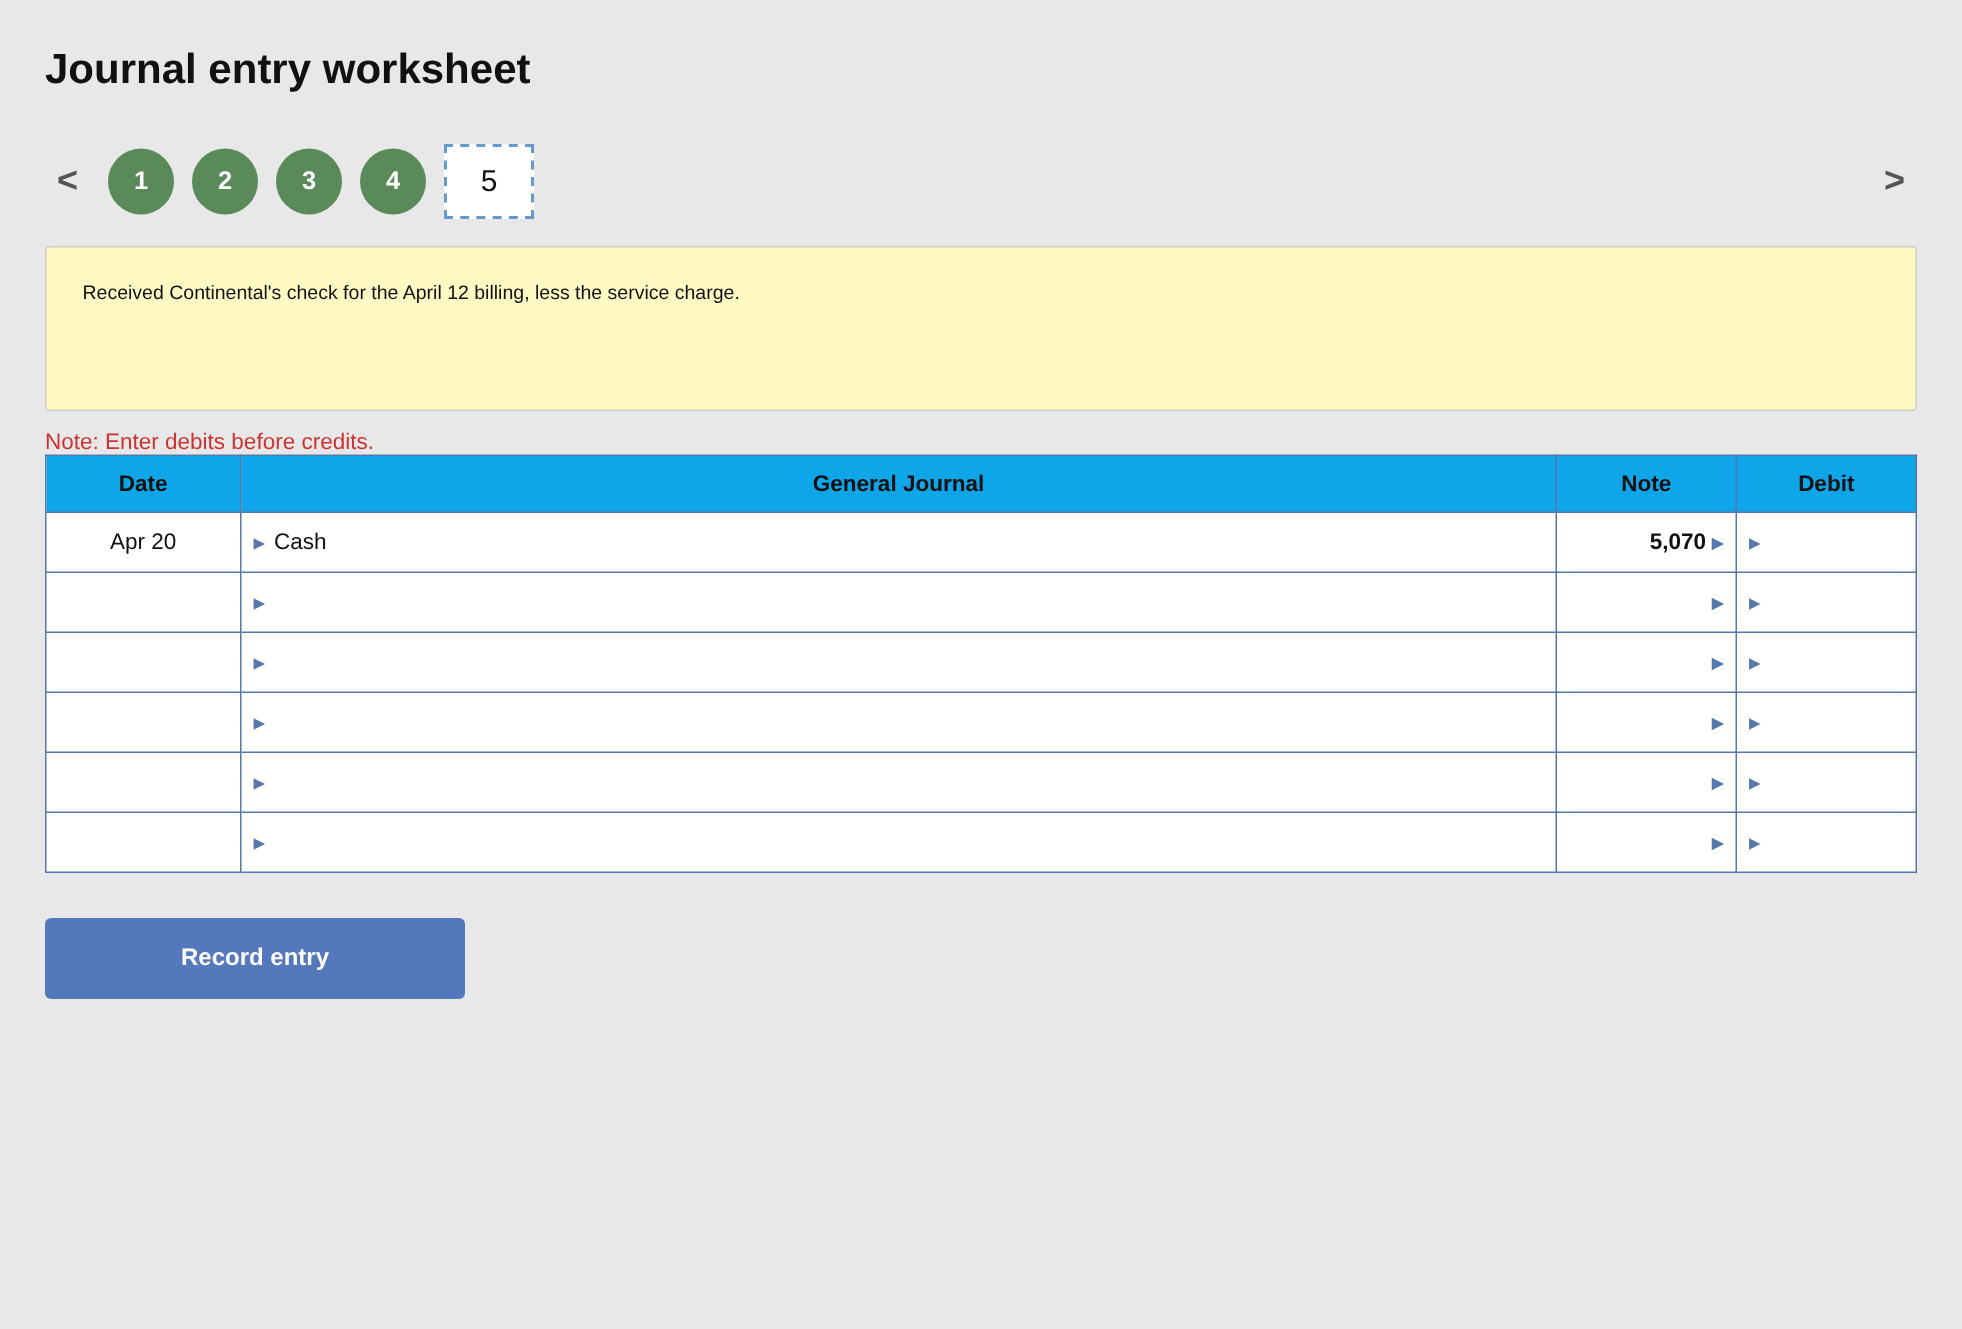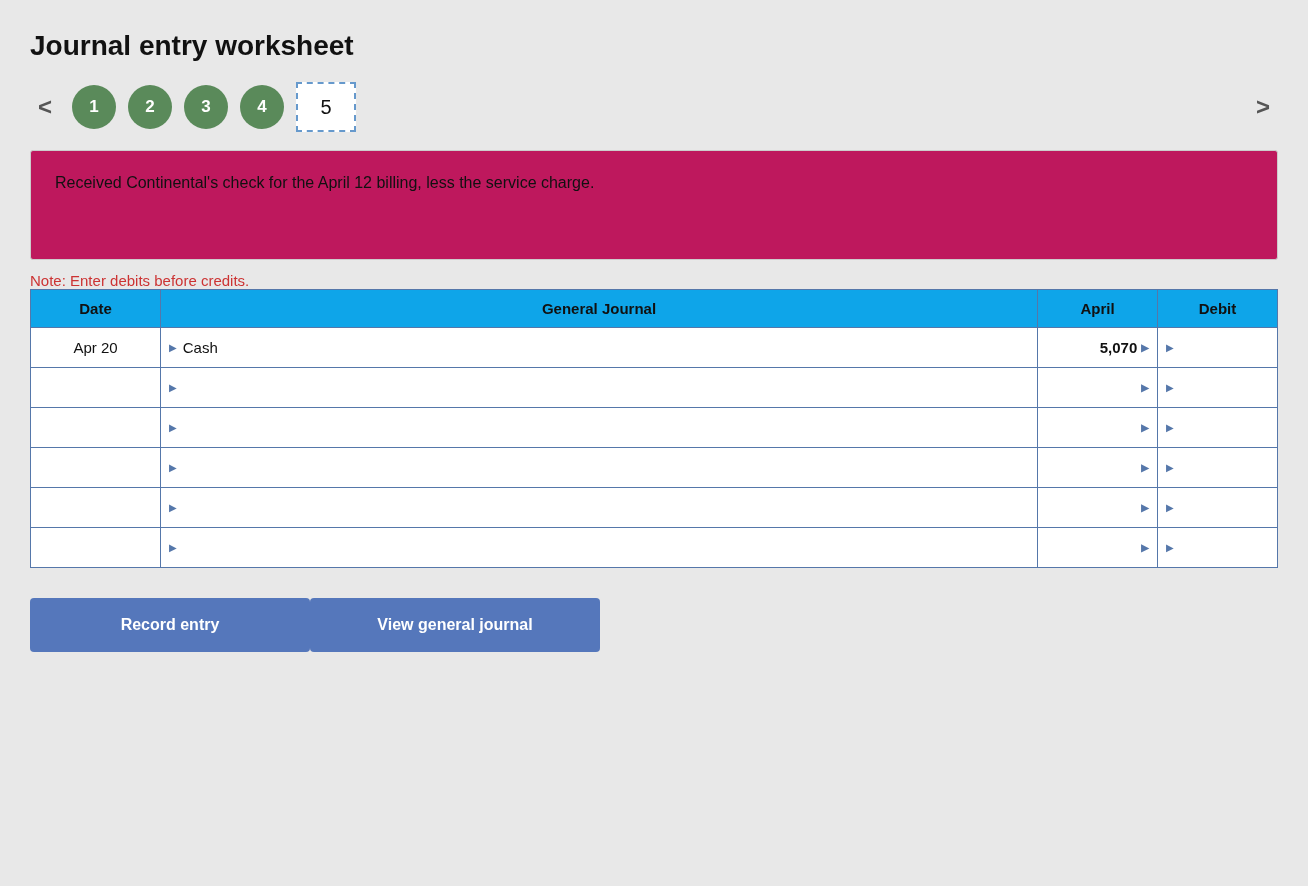--- a/index.html
+++ b/index.html
@@ -7,21 +7,21 @@
       background: #e8e8e8;
       font-family: Arial, sans-serif;
       padding: 30px;
       width: 1308px;
       min-height: 886px;
     }
     .page-title {
       font-size: 28px;
       font-weight: bold;
       color: #111;
-      margin-bottom: 20px;
+      margin-bottom: 34px;
     }
     .nav-row {
       display: flex;
       align-items: center;
       gap: 12px;
       margin-bottom: 18px;
     }
     .nav-arrow {
       font-size: 24px;
       color: #555;
@@ -54,26 +54,26 @@
       justify-content: center;
       font-size: 20px;
       font-weight: normal;
       color: #111;
     }
     .nav-arrow-right {
       margin-left: auto;
     }
     .description-box {
       border: 1px solid #ccc;
-      background: #be185d;
+      background: #fef9c3;
       border-radius: 3px;
       padding: 20px 24px;
       margin-bottom: 12px;
       min-height: 110px;
-      font-size: 16px;
+      font-size: 13px;
       color: #111;
       line-height: 1.5;
     }
     .note-text {
       color: #cc3333;
       font-size: 15px;
     }
     .journal-table {
       width: 100%;
       border-collapse: collapse;
@@ -158,21 +158,21 @@
       padding: 18px 30px;
       font-size: 16px;
       font-weight: bold;
       color: white;
       background: #5577bb;
       border: none;
       border-radius: 4px;
       cursor: pointer;
       min-width: 280px;
     }
-    .btn-record { }
+    .btn-record { margin-right: 20px; }
     .btn-clear { margin-right: auto; }
     .btn-view { min-width: 290px; }
   </style>
 </head>
 <body>
 
 <h1 class="page-title">Journal entry worksheet</h1>
 
 <div class="nav-row">
   <span class="nav-arrow">&lt;</span>
@@ -188,21 +188,21 @@
   <span>Received Continental's check for the April 12 billing, less the service charge.</span>
 </div>
 
 <div class="note-text">Note: Enter debits before credits.</div>
 
 <table class="journal-table">
   <thead>
     <tr>
       <th class="col-date">Date</th>
       <th class="col-journal">General Journal</th>
-      <th class="col-debit">April</th>
+      <th class="col-debit">Note</th>
       <th class="col-credit">Debit</th>
     </tr>
   </thead>
   <tbody id="table-body">
   <tr>
         <td class="col-date">
           <div class="td-date-content">Apr 20</div>
         </td>
         <td class="col-journal">
           <div class="td-journal-content">Cash</div>
@@ -282,14 +282,13 @@
         </td>
         <td class="col-credit">
           <div class="td-credit-content"></div>
         </td>
       </tr>
     </tbody>
 </table>
 
 <div class="buttons-row">
   <button class="btn btn-record">Record entry</button>
-  <button class="btn btn-view">View general journal</button>
 </div>
 
 </body></html>

